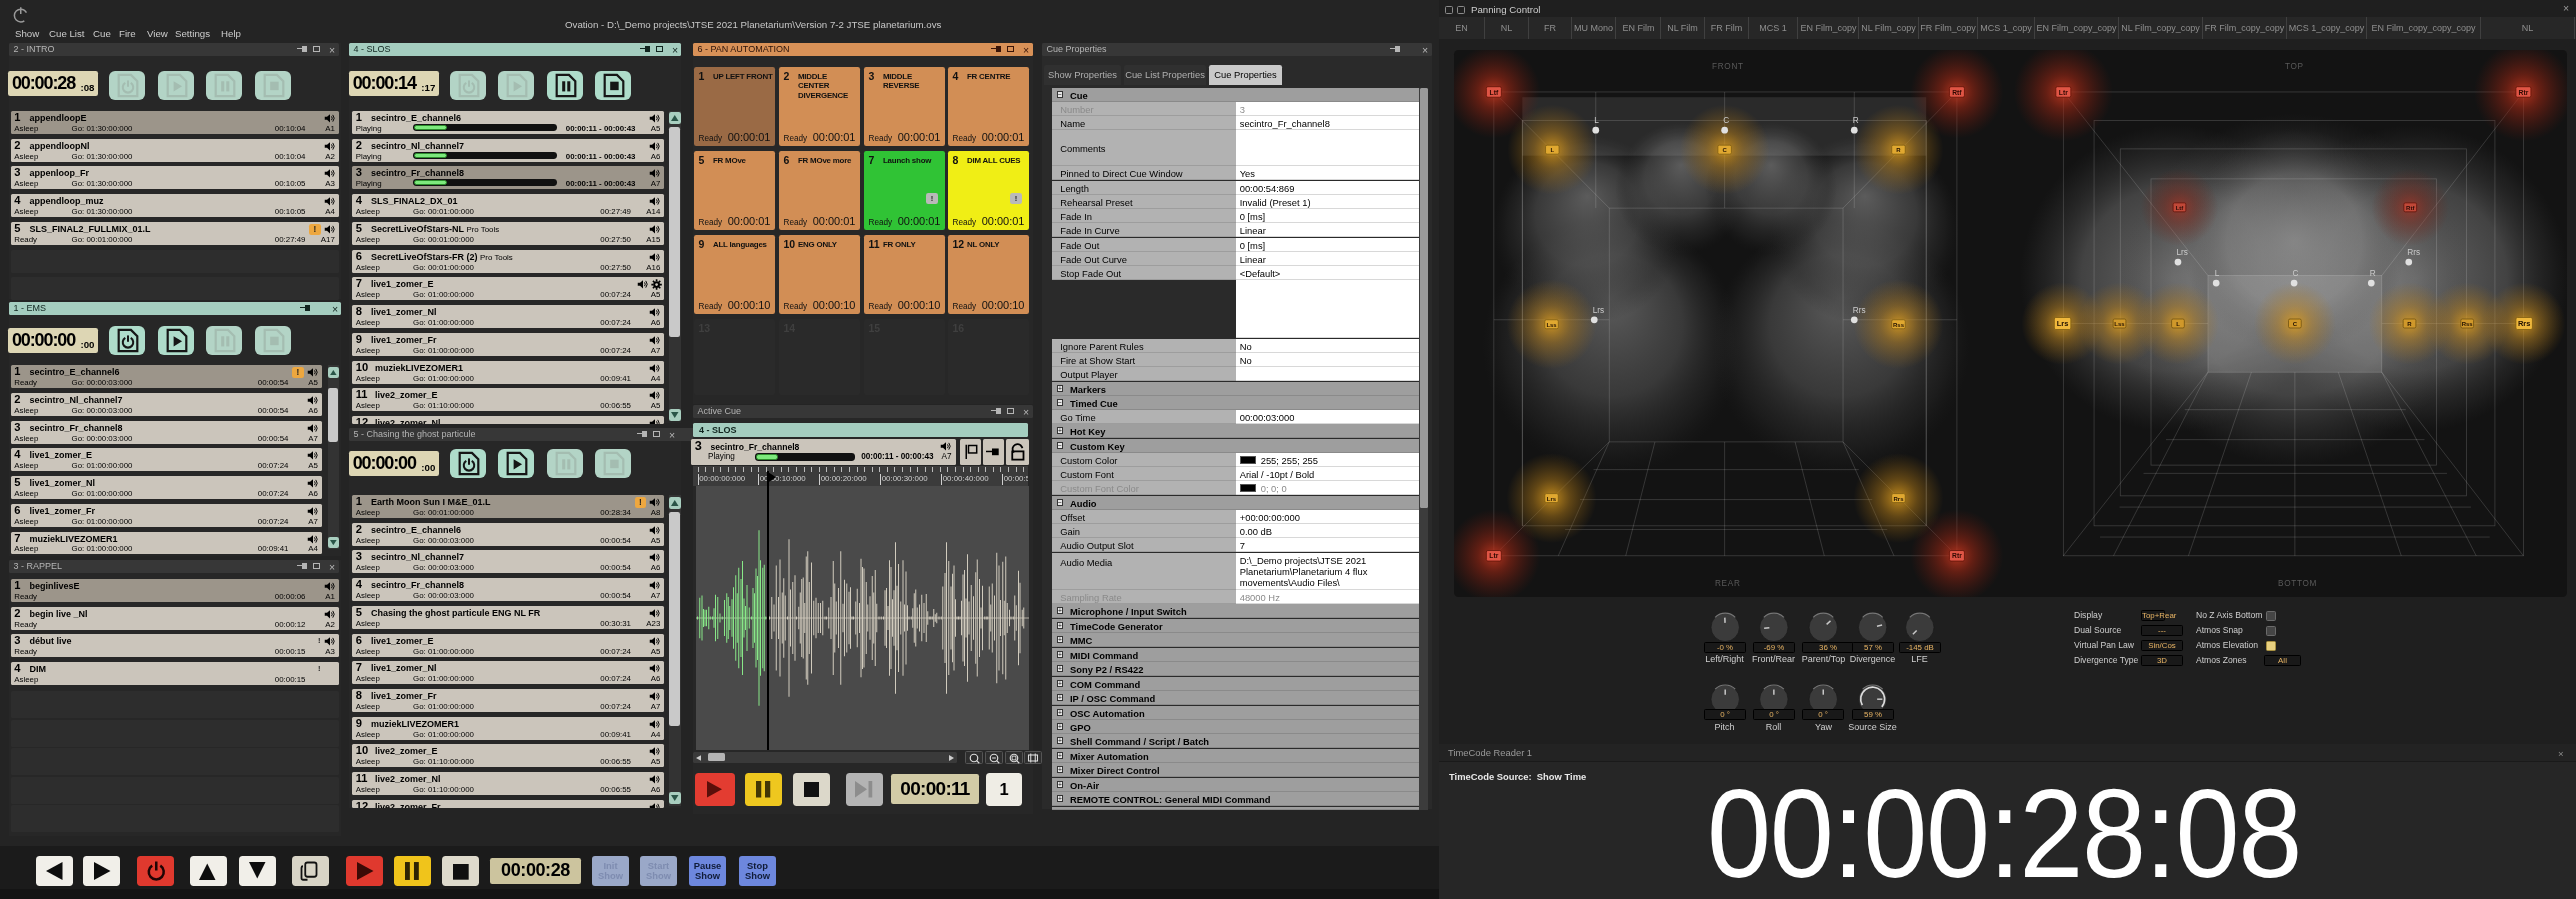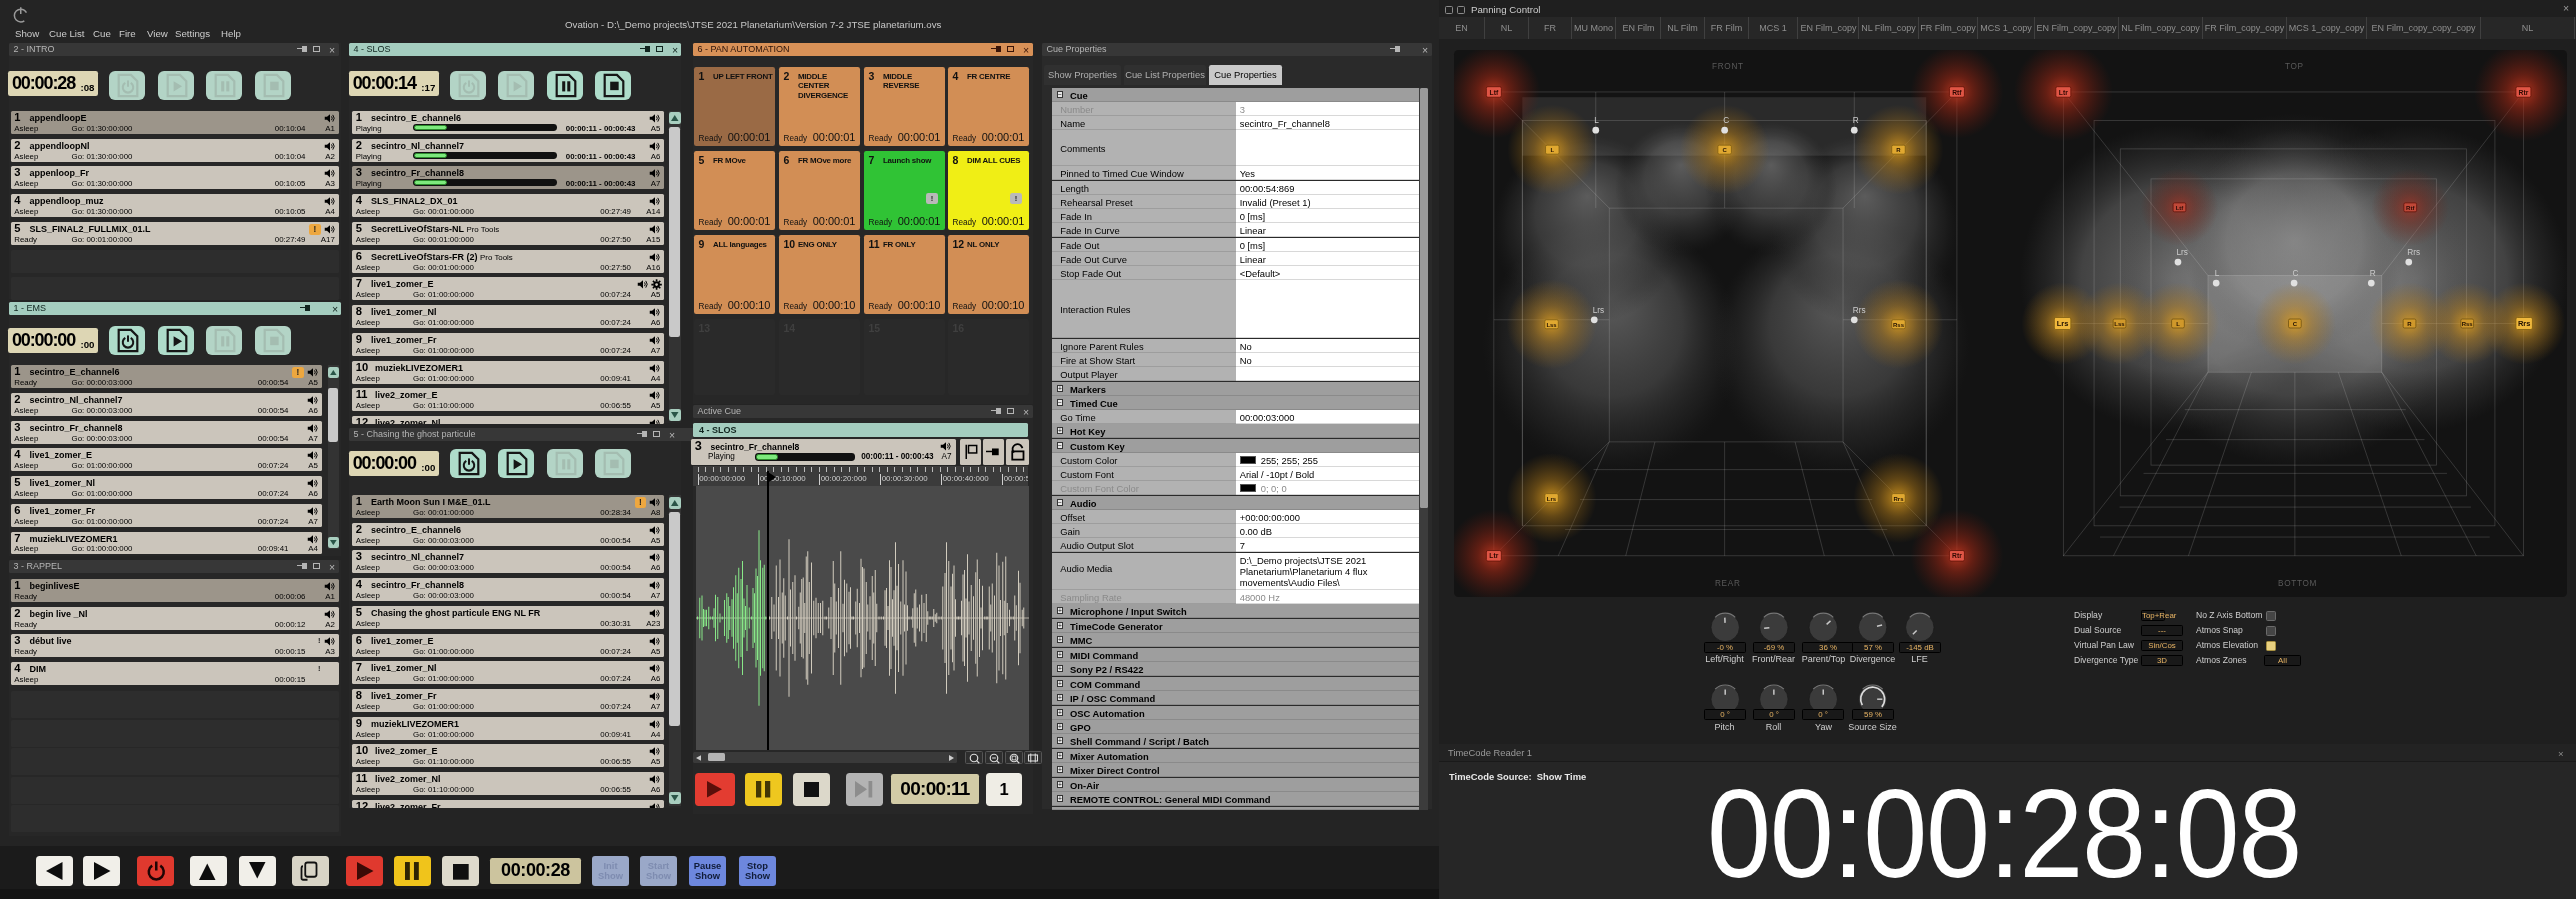--- a/index.html
+++ b/index.html
@@ -997,21 +997,21 @@
   </div>
 <div class="prow" style="top:116px;height:14.2px">
     <div class="plab" style="padding-top:1.5px">Name</div>
     <div class="pval">secintro_Fr_channel8</div>
   </div>
 <div class="prow" style="top:130px;height:36px">
     <div class="plab" style="padding-top:12.7px">Comments</div>
     <div class="pval"></div>
   </div>
 <div class="prow" style="top:166px;height:14.2px">
-    <div class="plab" style="padding-top:1.5px">Pinned to Timed Cue Window</div>
+    <div class="plab" style="padding-top:1.5px">Pinned to Direct Cue Window</div>
     <div class="pval">Yes</div>
   </div>
 <div class="prow" style="top:181px;height:14.2px">
     <div class="plab" style="padding-top:1.5px">Length</div>
     <div class="pval">00:00:54:869</div>
   </div>
 <div class="prow" style="top:195px;height:14.2px">
     <div class="plab" style="padding-top:1.5px">Rehearsal Preset</div>
     <div class="pval">Invalid (Preset 1)</div>
   </div>
@@ -1029,21 +1029,20 @@
   </div>
 <div class="prow" style="top:252px;height:14.2px">
     <div class="plab" style="padding-top:1.5px">Fade Out Curve</div>
     <div class="pval">Linear</div>
   </div>
 <div class="prow" style="top:266px;height:14.2px">
     <div class="plab" style="padding-top:1.5px">Stop Fade Out</div>
     <div class="pval">&lt;Default&gt;</div>
   </div>
 <div class="prow" style="top:280px;height:58px">
-    <div class="plab" style="padding-top:24px">Interaction Rules</div>
     <div class="pval"></div>
   </div>
 <div class="prow" style="top:339px;height:14.2px">
     <div class="plab" style="padding-top:1.5px">Ignore Parent Rules</div>
     <div class="pval">No</div>
   </div>
 <div class="prow" style="top:353px;height:14.2px">
     <div class="plab" style="padding-top:1.5px">Fire at Show Start</div>
     <div class="pval">No</div>
   </div>
@@ -1078,21 +1077,21 @@
   </div>
 <div class="prow" style="top:524px;height:14.2px">
     <div class="plab" style="padding-top:1.5px">Gain</div>
     <div class="pval">0.00 dB</div>
   </div>
 <div class="prow" style="top:538px;height:14.2px">
     <div class="plab" style="padding-top:1.5px">Audio Output Slot</div>
     <div class="pval">7</div>
   </div>
 <div class="prow" style="top:553px;height:37px">
-    <div class="plab" style="padding-top:10px">Audio Media</div>
+    <div class="plab" style="padding-top:4px">Audio Media</div>
     <div class="pval">D:\_Demo projects\JTSE 2021 Planetarium\Planetarium 4 flux movements\Audio Files\</div>
   </div>
 <div class="prow" style="top:590px;height:14.2px">
     <div class="plab gray" style="padding-top:1.5px">Sampling Rate</div>
     <div class="pval gray">48000 Hz</div>
   </div>
 <div class="phdr" style="top:604px;height:14.2px"><span class="pbox" style="top:3px">+</span>Microphone / Input Switch</div>
 <div class="phdr" style="top:619px;height:14.2px"><span class="pbox" style="top:3px">+</span>TimeCode Generator</div>
 <div class="phdr" style="top:633px;height:14.2px"><span class="pbox" style="top:3px">+</span>MMC</div>
 <div class="phdr" style="top:648px;height:14.2px"><span class="pbox" style="top:3px">+</span>MIDI Command</div>

